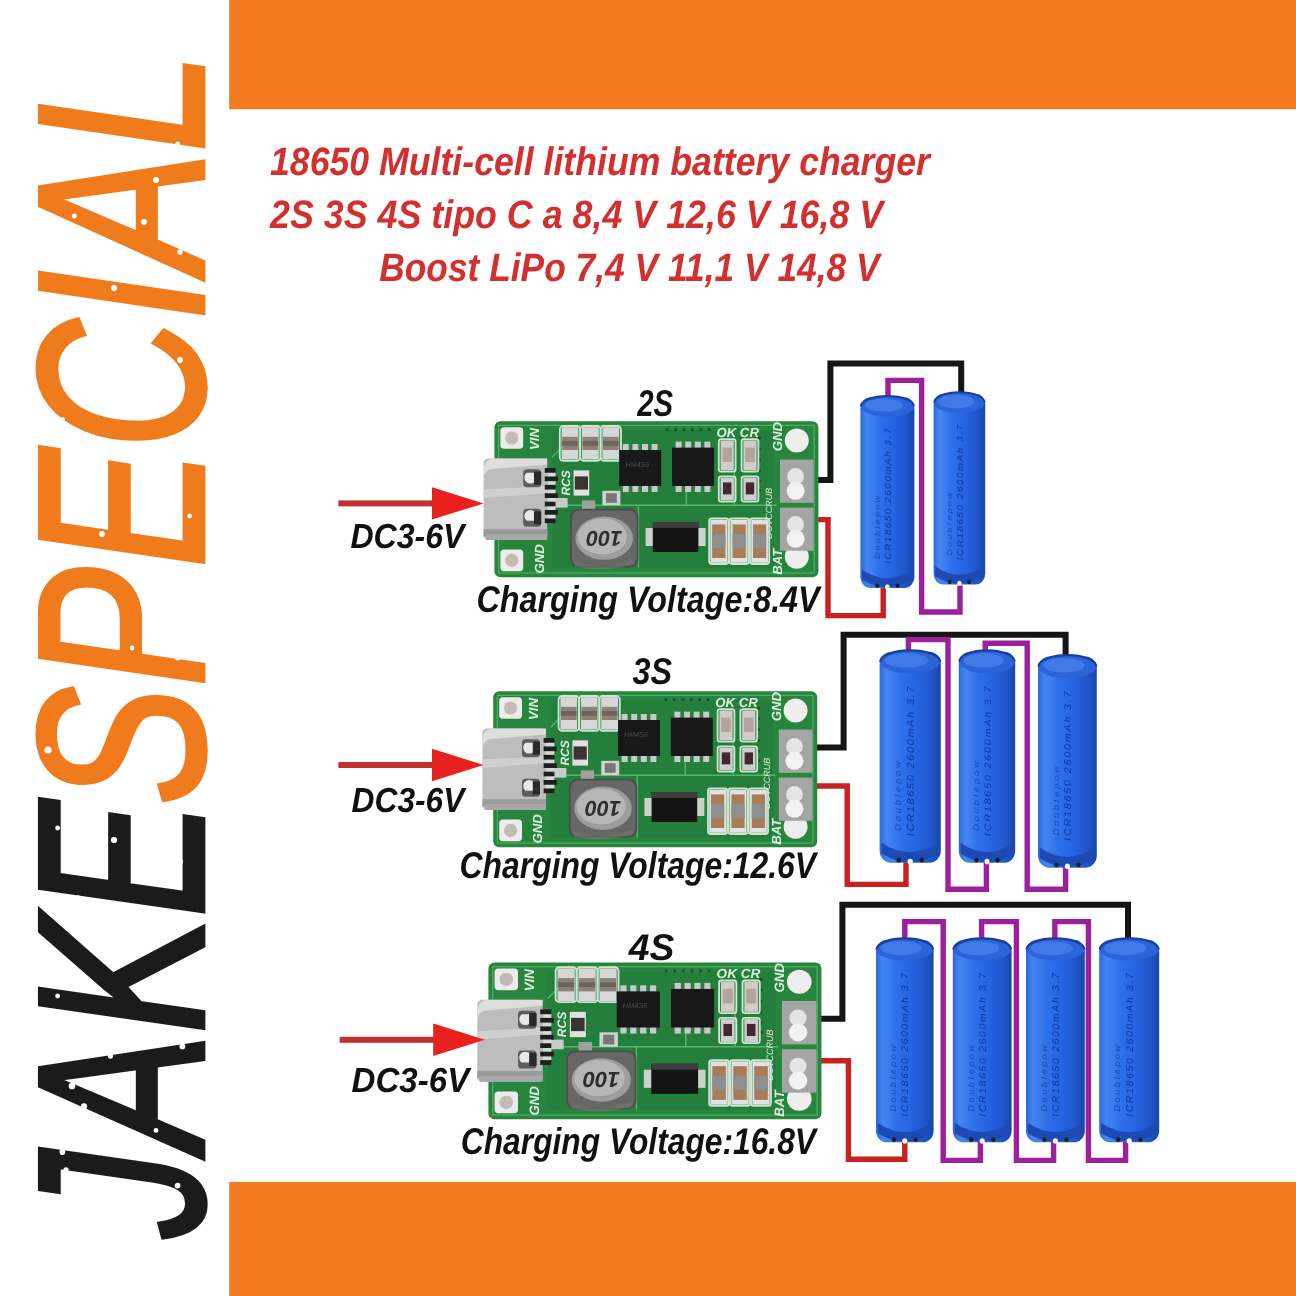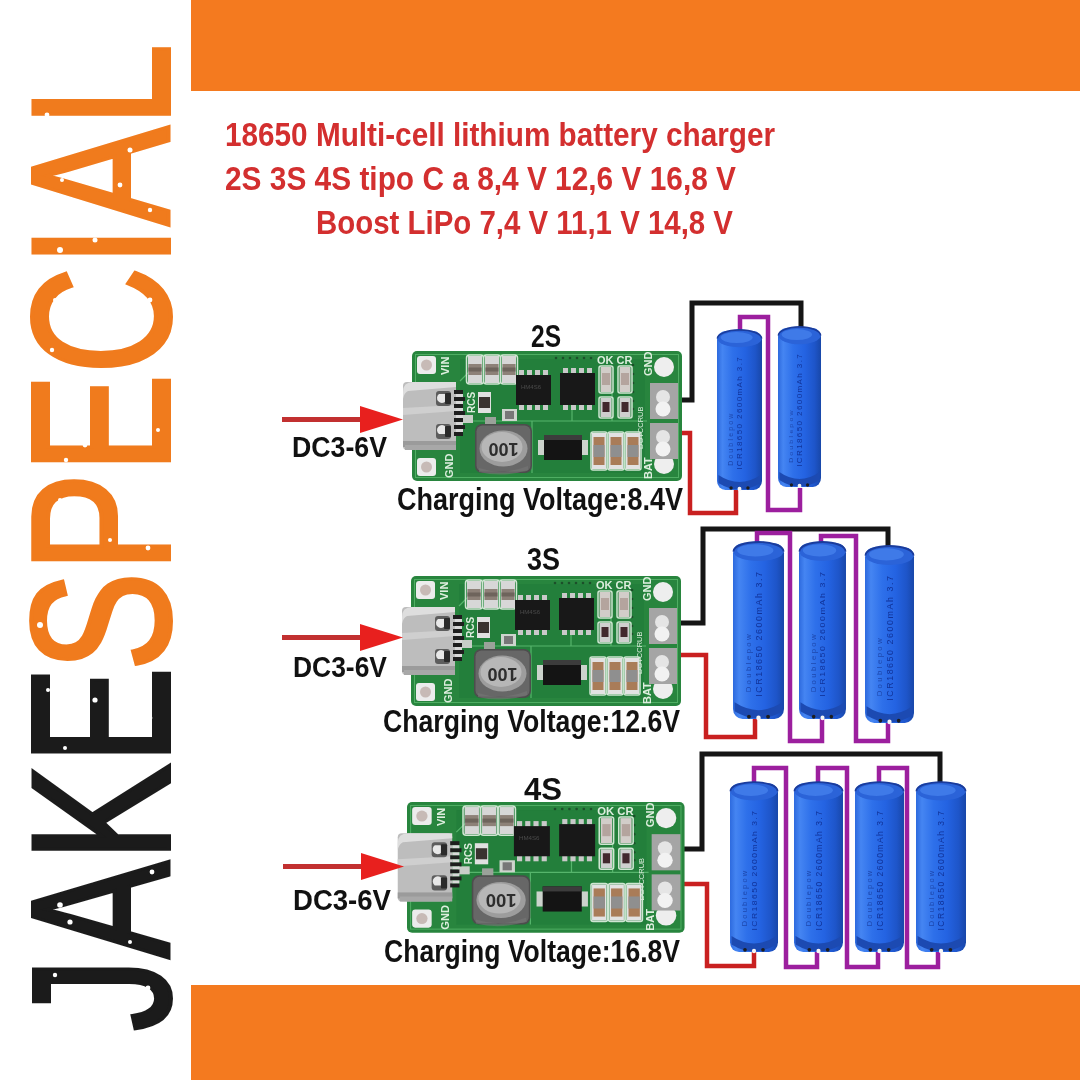--- a/index.html
+++ b/index.html
@@ -1,17 +1,17 @@
 <!DOCTYPE html>
 <html><head>
 <meta charset="utf-8">
 <style>
   html,body{margin:0;padding:0;}
   body{width:1080px;height:1080px;background:#ffffff;overflow:hidden;font-family:"Liberation Sans",sans-serif;}
-  #stage{position:relative;width:1080px;height:852px;}
+  #stage{position:relative;width:1080px;height:852px;font-style:italic;}
   svg{position:absolute;left:0;top:0;}
 </style>
 </head>
 <body>
 <div id="stage">
 <svg width="1080" height="1080" viewBox="0 0 1080 1080">
 <defs>
   <linearGradient id="batg" x1="0" y1="0" x2="1" y2="0">
     <stop offset="0" stop-color="#2d6ade"></stop>
     <stop offset="0.12" stop-color="#4585f2"></stop>

